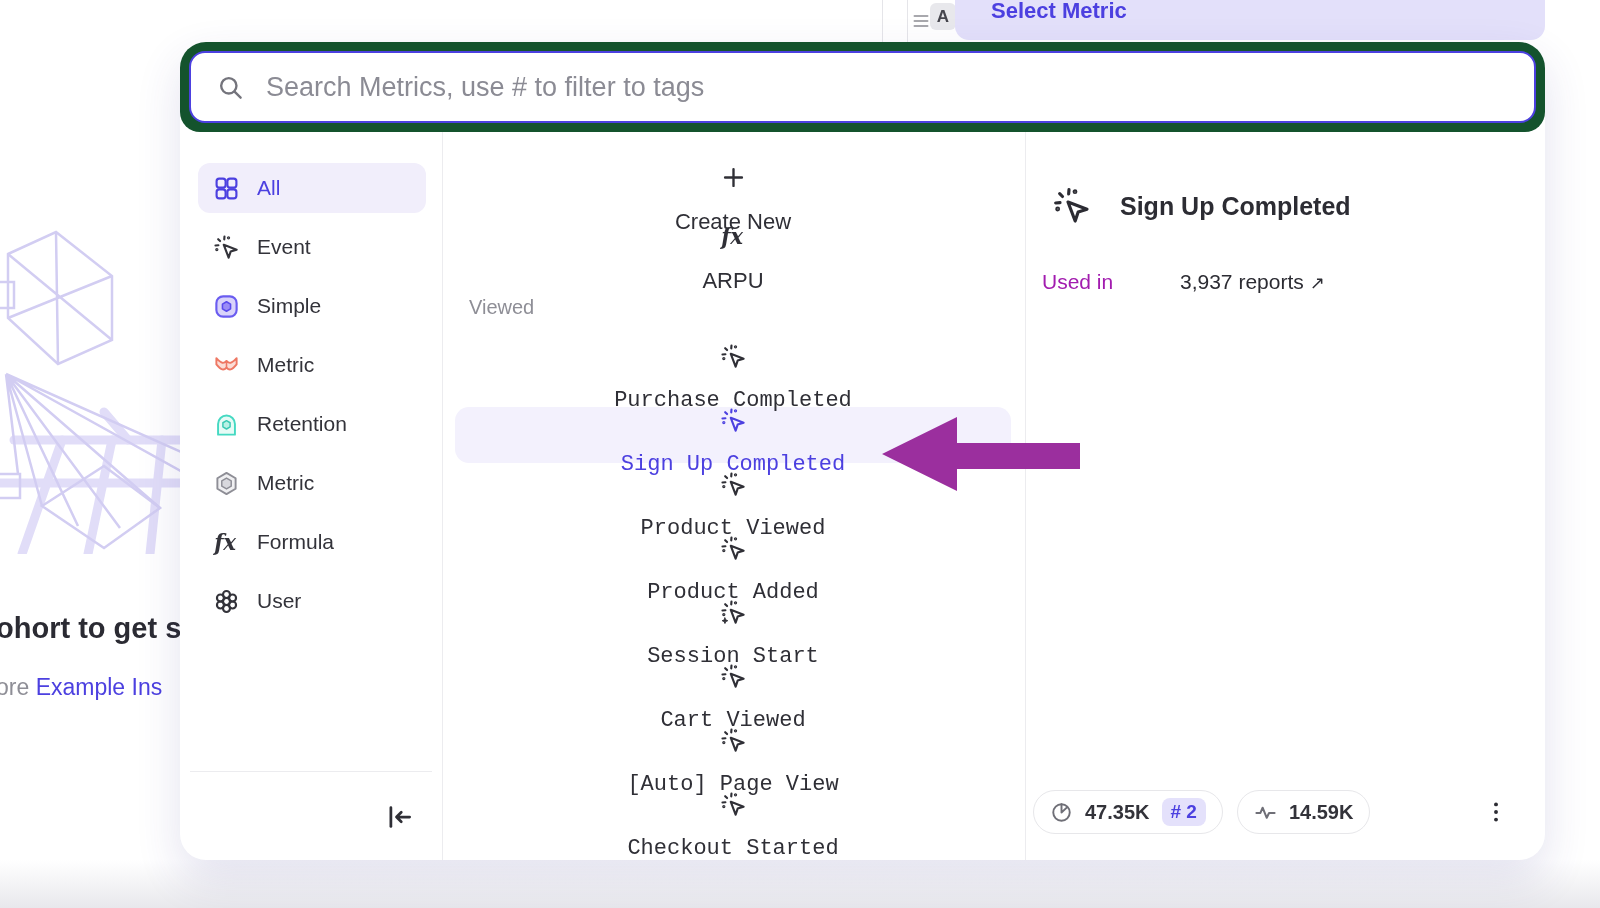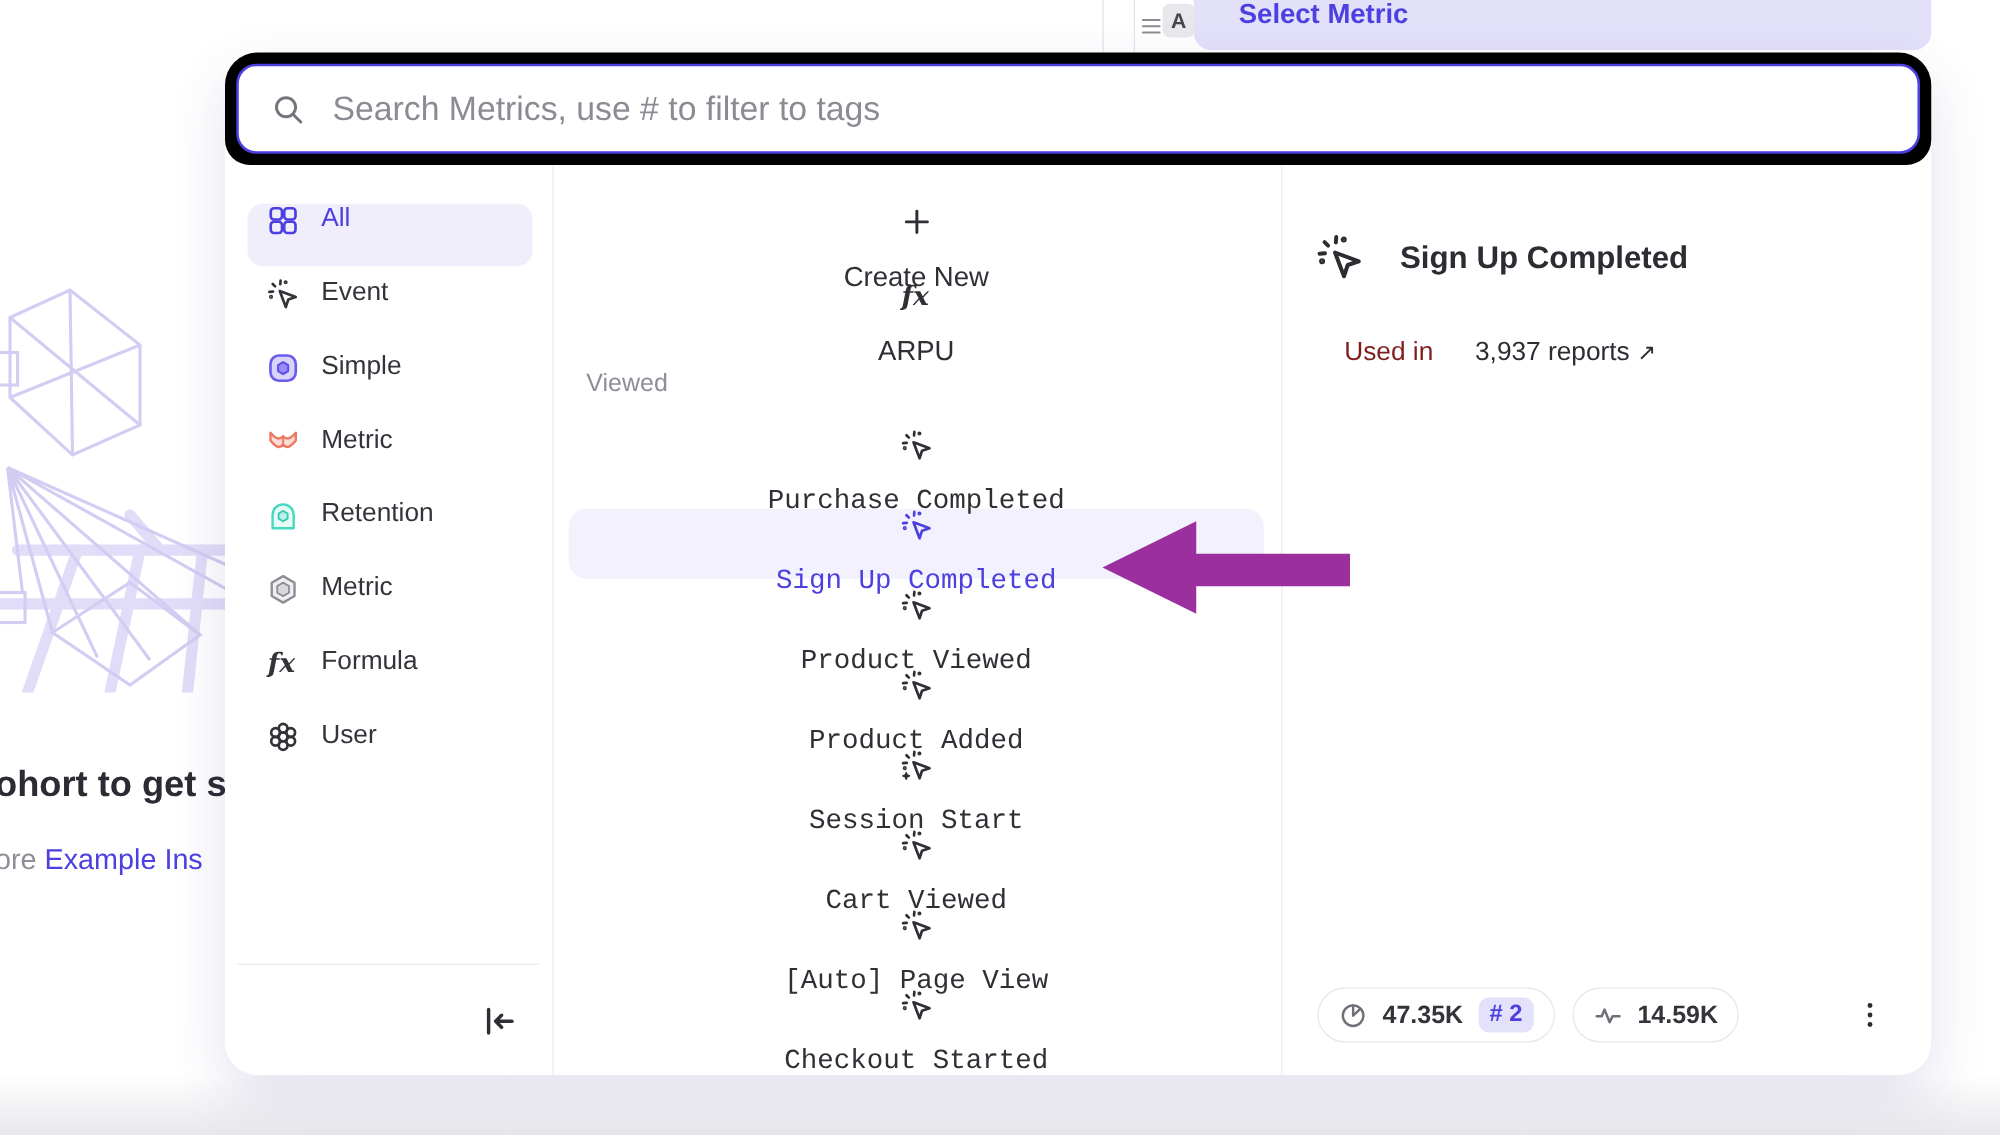--- a/index.html
+++ b/index.html
@@ -24,35 +24,35 @@
   #bg-linkline { left:-4px; top:674px; width:188px; overflow:hidden; white-space:nowrap;
     font-size:23px; }
   #bg-linkline .g { color:#8e8e96; }
   #bg-linkline .l { color:#4c40e0; font-weight:500; }
   #bottom-fade { left:0; bottom:0; width:1600px; height:48px;
     background:linear-gradient(#ffffff, #e8e8ec); }
 
   
   #dialog { left:180px; top:42px; width:1365px; height:818px; background:#fff;
     border-radius:26px; box-shadow:0 18px 45px rgba(60,50,140,.14); z-index:5; }
-  #search-wrap { width:100%; height:90px; background:#000000;
+  #search-wrap { width:100%; height:90px; background:#14532d;
     border-radius:26px 26px 20px 20px; padding:9px; }
   #search-box { width:100%; height:72px; background:#fff; border:2.5px solid #4c40e0;
     border-radius:16px; display:flex; align-items:center; padding:0 26px; gap:22px; }
   #search-box .mag { width:27px; height:27px; color:#74747c; flex:0 0 auto; }
   #search-input { border:none; outline:none; flex:1; font-size:27px;
     font-family:"Liberation Sans", sans-serif; color:#32323a; background:transparent; }
   #search-input::placeholder { color:#8b8b94; }
 
   #cols { display:flex; height:728px; }
   .vdiv { width:1px; background:#ececef; }
 
   
   #side { width:262px; padding:31px 16px 0 18px; position:relative; }
-  .side-item { height:50px; margin-bottom:9px; display:flex; 
+  .side-item { height:50px; margin-bottom:9px; display:flex; align-items:center;
     gap:17px; padding:0 15px; border-radius:12px; font-size:21px; font-weight:500;
     color:#33333a; cursor:pointer; }
   .side-item.selected { background:#f1eefb; color:#4c40e0; }
   .side-item .icn, .row .icn { width:27px; height:27px; flex:0 0 auto;
     display:flex; align-items:center; justify-content:center; }
   #side-divider { position:absolute; left:10px; right:10px; bottom:88px; height:1px;
     background:#ececef; }
   #collapse-btn { position:absolute; right:28px; bottom:28px; width:30px; height:30px;
     color:#2f2f36; cursor:pointer; }
 
@@ -65,24 +65,24 @@
   .row.selected { background:#f3f1fd; color:#4c40e0; }
   #events-label { margin:14px 0 16px 14px; height:40px; display:flex;
     align-items:center; font-size:20px; color:#8e8e96; }
 
   
   #detail { flex:1; position:relative; padding:54px 36px 0 16px; }
   #detail-head { display:flex; align-items:center; gap:28px; margin-left:10px; }
   #detail-head .icn-lg { width:40px; height:40px; color:#2c2c33; }
   #detail-title { font-size:25px; font-weight:700; color:#2c2c33; }
   #detail-meta { display:flex; margin-top:44px; font-size:21px; }
-  #used-in { color:#7f1d1d; width:138px;text-align:center; }
+  #used-in { color:#a21caf; width:138px; }
   #reports-link { color:#2c2c33; font-weight:500; cursor:pointer; }
   #reports-link .ne { font-size:18px; margin-left:6px; }
-  #detail-foot { position:absolute; left:28px; right:36px; bottom:26px;
+  #detail-foot { position:absolute; left:7px; right:36px; bottom:26px;
     display:flex; align-items:center; gap:14px; }
   .stat-pill { height:44px; border:1.5px solid #e7e7ea; border-radius:22px;
     display:inline-flex; align-items:center; gap:12px; padding:0 16px;
     font-size:20px; font-weight:600; color:#33333a; background:#fff; cursor:pointer; }
   .stat-pill .icn { width:23px; height:23px; color:#6f6f77; }
   .rank-badge { background:#e4e1fb; color:#4c40e0; border-radius:8px;
     padding:3px 9px; font-size:19px; font-weight:600; }
   #kebab { margin-left:auto; width:26px; height:30px; color:#2c2c33; cursor:pointer;
     display:flex; align-items:center; justify-content:center; }
 

